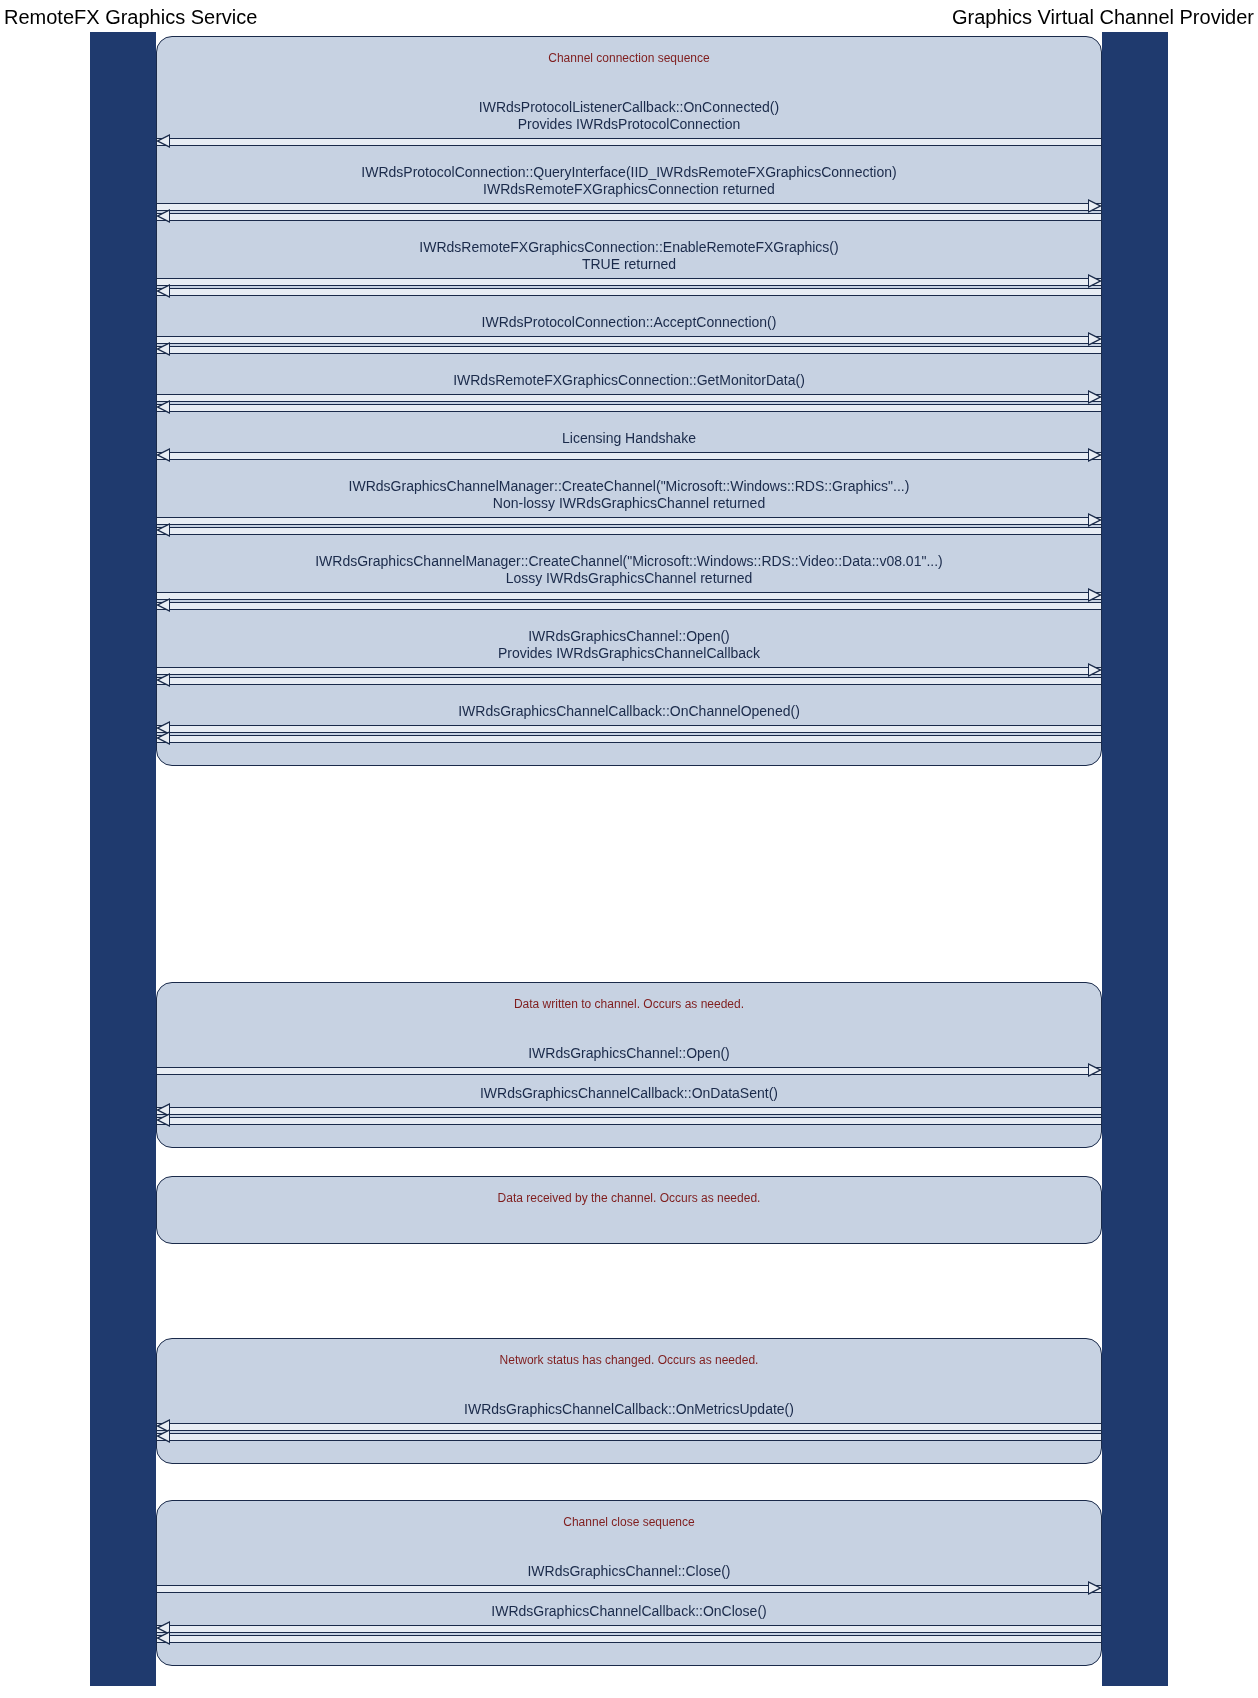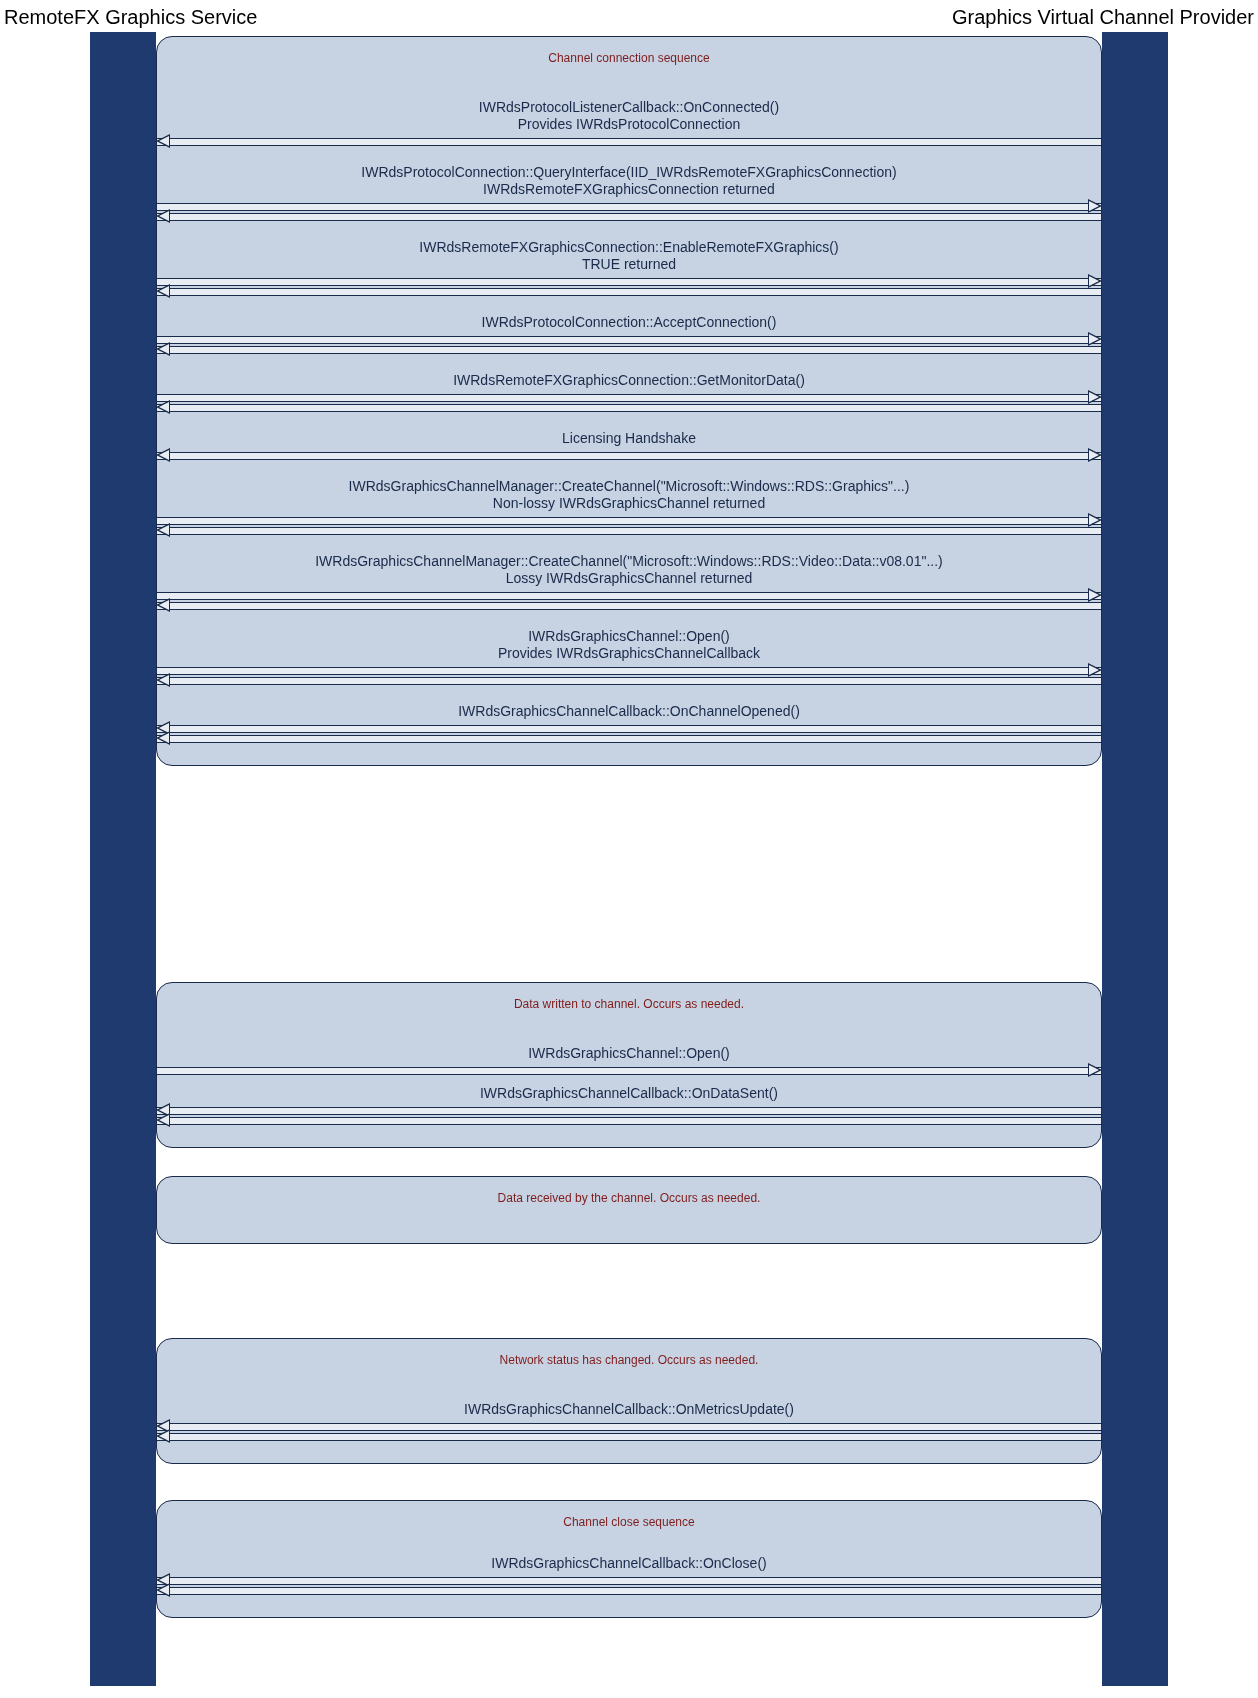--- a/index.html
+++ b/index.html
@@ -343,20 +343,29 @@
             <div class="arrow dir-l">
               <div class="shaft-outer"></div>
               <div class="head"></div>
             </div>
           </div>
         </div>
       </div>
       <div class="lane" style="top: 1500px;">
         <div class="fragment">
           <div class="frag-title">Channel close sequence</div>
+          <div class="step">
+            <div class="msg">
+              <div class="lbl">IWRdsGraphicsChannel::Close()</div>
+            </div>
+            <div class="arrow dir-r">
+              <div class="shaft-outer"></div>
+              <div class="head"></div>
+            </div>
+          </div>
           <div class="step tight">
             <div class="msg">
               <div class="lbl">IWRdsGraphicsChannelCallback::OnClose()</div>
             </div>
             <div class="arrow dir-l">
               <div class="shaft-outer"></div>
               <div class="head"></div>
             </div>
             <div class="arrow dir-l">
               <div class="shaft-outer"></div>

